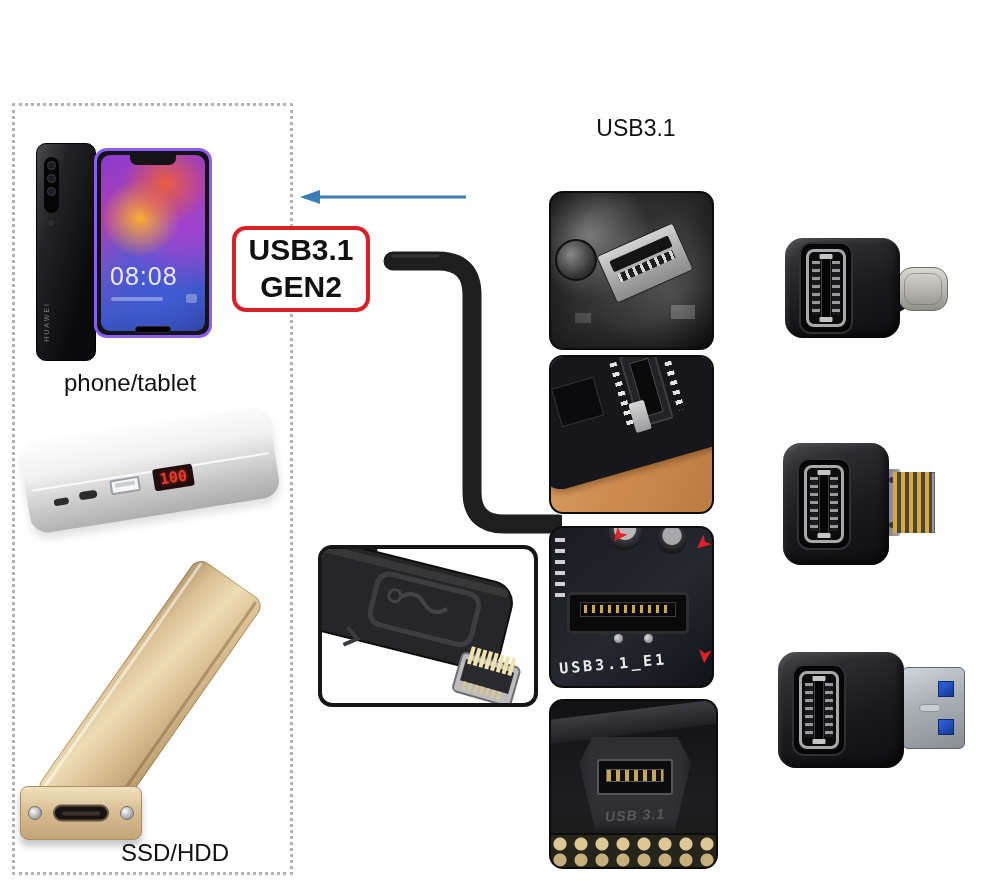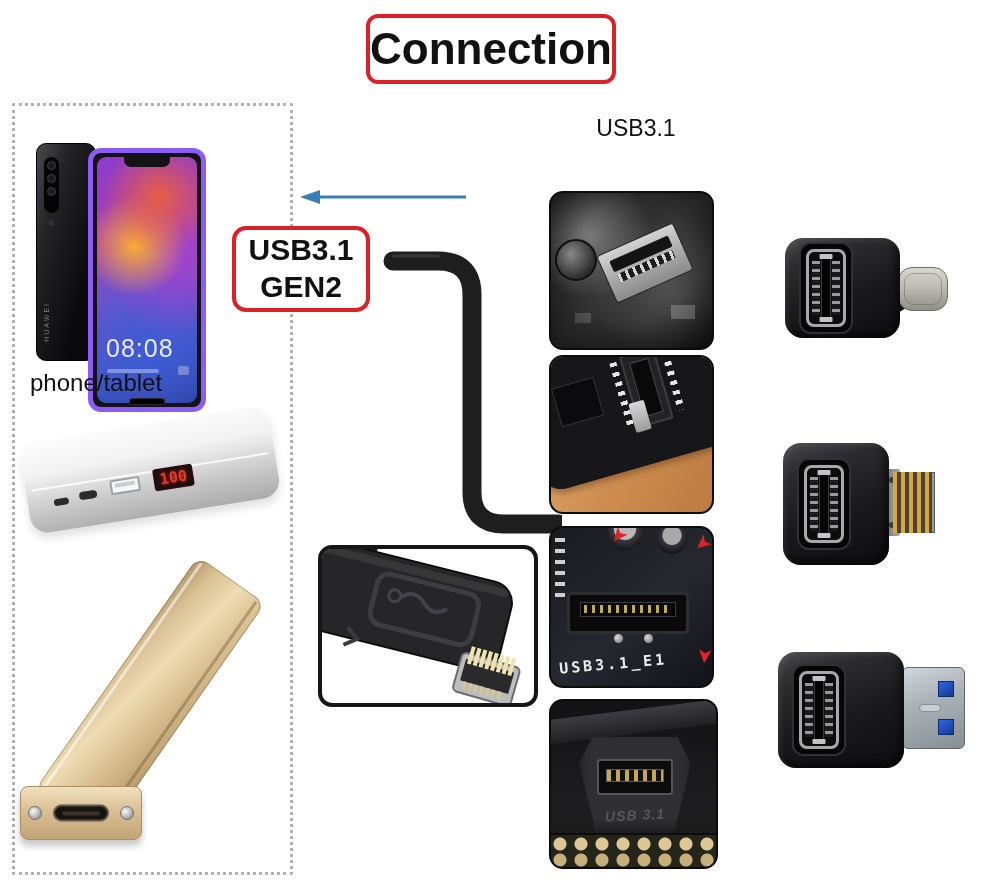--- a/index.html
+++ b/index.html
@@ -10,36 +10,36 @@
   
   .title-box { position:absolute; left:366px; top:14px; width:250px; height:70px;
     border:4px solid #da2128; border-radius:12px; background:#fff;
     display:flex; align-items:center; justify-content:center;
     font-size:44px; font-weight:bold; color:#111; }
 
   
   .dashed-box { position:absolute; left:12px; top:103px; width:281px; height:772px;
     border:3px dotted #b2b2b2; border-radius:2px; }
 
-  .dev-label { position:absolute; font-size:24px; color:#111; text-align:left; }
+  .dev-label { position:absolute; font-size:24px; color:#111; text-align:center; }
 
   
   .phone-back { position:absolute; left:36px; top:143px; width:60px; height:218px;
     border-radius:10px; background:linear-gradient(105deg,#4a4a4e 0%,#232327 28%,#0a0a0c 75%);
     border:1px solid #000; }
   .phone-back .cam { position:absolute; left:7px; top:13px; width:15px; height:56px;
     background:#050505; border-radius:8px; }
   .phone-back .cam i { display:block; width:9px; height:9px; border-radius:50%;
     background:#1c1c22; border:1px solid #3c3c44; margin:4px auto 0; }
   .phone-back .flash { position:absolute; left:11px; top:76px; width:6px; height:6px;
     border-radius:50%; background:#2e2e33; }
   .phone-brand { position:absolute; left:6px; bottom:18px; writing-mode:vertical-rl;
     transform:rotate(180deg); font-size:7px; letter-spacing:2px; color:#7a7a80; }
-  .phone-front { position:absolute; left:88px; top:148px; width:118px; height:264px;
-    background:#141417; border-radius:13px; padding:4px; border:5px solid #8b5cf6; }
+  .phone-front { position:absolute; left:94px; top:148px; width:118px; height:190px;
+    background:#141417; border-radius:13px; padding:4px; border:3px solid #8b5cf6; }
   .phone-screen { position:relative; width:100%; height:100%; border-radius:9px; overflow:hidden;
     background:
       radial-gradient(circle at 62% 16%, rgba(236,96,60,.95) 0%, rgba(236,96,60,0) 26%),
       radial-gradient(circle at 38% 36%, rgba(255,178,44,.95) 0%, rgba(255,178,44,0) 30%),
       radial-gradient(circle at 78% 42%, rgba(168,64,206,.85) 0%, rgba(168,64,206,0) 46%),
       radial-gradient(circle at 52% 76%, rgba(64,92,214,.95) 0%, rgba(64,92,214,0) 52%),
       linear-gradient(163deg,#8a3bd0 0%,#ab3fb0 30%,#7b51c9 55%,#3d56c1 80%,#2c3e9c 100%); }
   .notch { position:absolute; left:50%; top:0; transform:translateX(-50%);
     width:46px; height:10px; background:#141417; border-radius:0 0 7px 7px; }
   .phone-clock { position:absolute; left:9px; bottom:40px; font-size:25px;
@@ -225,23 +225,20 @@
   .conn-a .slot { position:absolute; left:16px; top:50%; transform:translateY(-50%);
     width:22px; height:8px; border-radius:4px; background:#c9ced3; border:1px solid #8a9096; }
 
   svg { display:block; }
 </style>
 </head>
 <body>
 
 <div id="stage">
 
-  <div class="title-box">
-    <span>Connection</span>
-  </div>
 
   <div class="dashed-box"></div>
 
   <div class="phone-back">
     <span class="cam">
         <i></i>
         <i></i>
         <i></i>
       </span>
     <span class="flash"></span>
@@ -272,20 +269,21 @@
 
   <div class="ssd-bar"></div>
   <div class="ssd-end">
     <span class="screw l"></span>
     <span class="screw r"></span>
     <span class="ssd-pinhole"></span>
     <span class="ssd-cport">
         <i></i>
       </span>
   </div>
+  <div class="dev-label" style="left:85px; top:839px; width:180px;">SSD/HDD</div>
 
   <svg style="position:absolute; left:298px; top:186px;" width="172" height="22" viewBox="0 0 172 22">
     <line x1="20" y1="11" x2="168" y2="11" stroke="#3b7eb5" stroke-width="3"></line>
     <polygon points="2,11 22,4 22,18" fill="#3b7eb5"></polygon>
   </svg>
 
   <div class="gen2-box">
     <span>USB3.1</span>
     <span>GEN2</span>
   </div>

